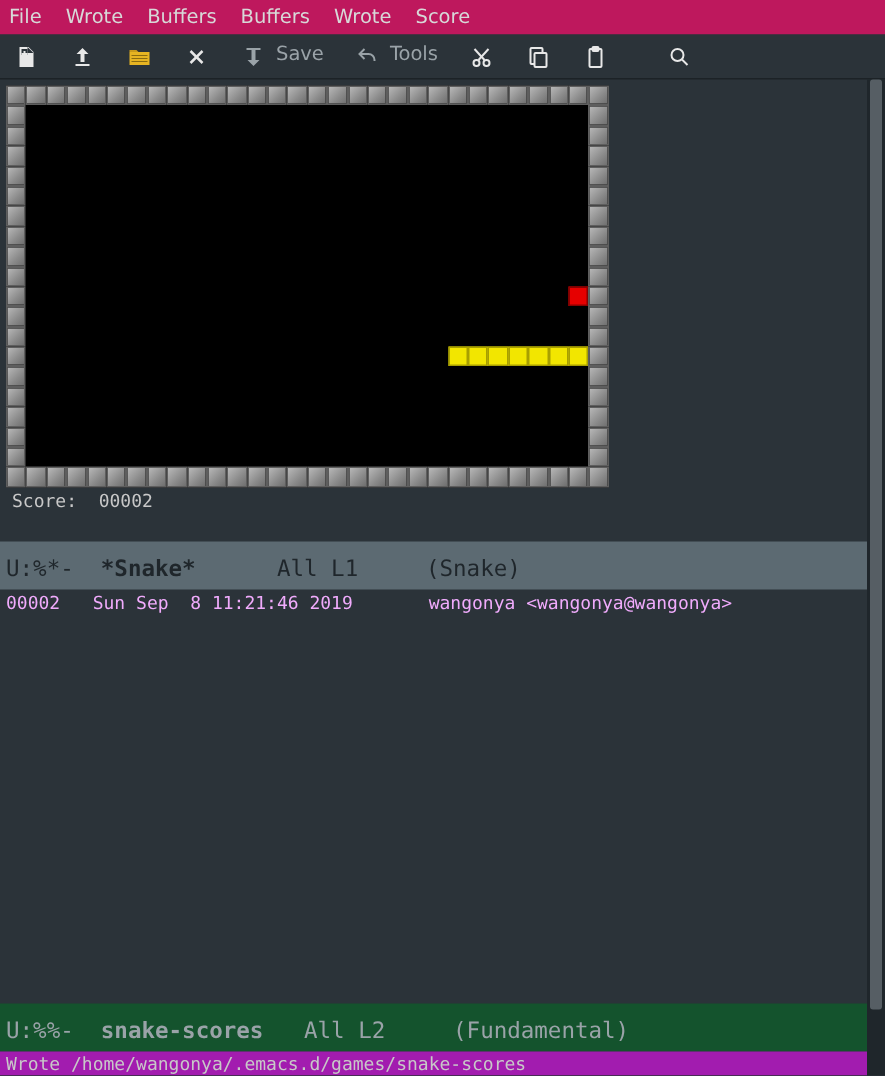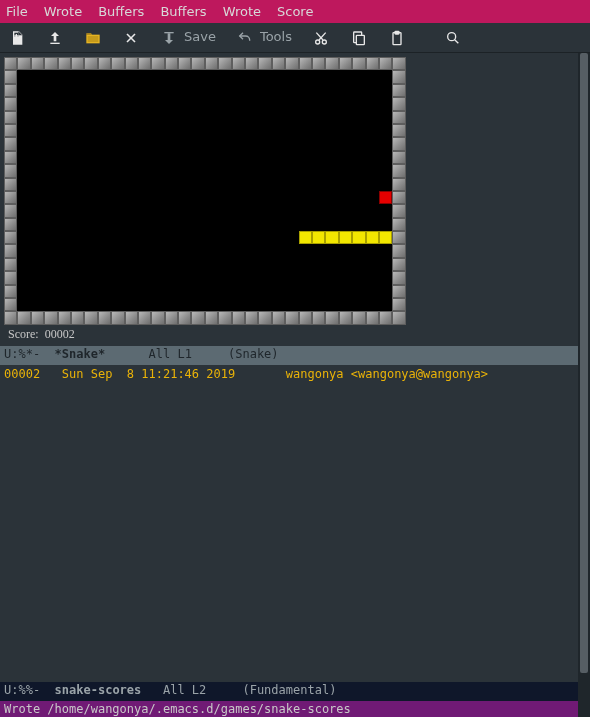--- a/index.html
+++ b/index.html
@@ -59,21 +59,21 @@
     position: relative;
   }
   .scrollbar-thumb {
     position: absolute; left: 2px; right: 2px;
     top: 0; height: 620px;
     background: #565e64;
     border-radius: 2px;
   }
 
   
-  .game-wrap { padding: 4px 4px 0 4px; font-family: Liberation Serif, serif; }
+  .game-wrap { padding: 4px 4px 16px 4px; }
   .board {
     display: grid;
     grid-template-columns: repeat(30, 13.4px);
     grid-template-rows: repeat(20, 13.4px);
     width: calc(30 * 13.4px);
     height: calc(20 * 13.4px);
     background: #000;
   }
   .cell { width: 13.4px; height: 13.4px; }
   .wall {
@@ -92,47 +92,47 @@
   .score-line {
     color: #c8c8c8;
     padding: 2px 4px 4px 4px;
     white-space: pre;
   }
 
   
   .modeline {
     background: #5c6a72;
     color: #1f262b;
-    height: 19px;
+    height: 32px;
     line-height: 17px;
-    padding: 0 4px;
+    padding: 10px 4px;
     white-space: pre;
-    font-size: 12px;
+    font-size: 15px;
   }
   .modeline .buf { font-weight: bold; }
   .modeline-inactive {
-    background: #0f172a;
+    background: #14532d;
     color: #9aa3a8;
   }
 
   
   .scores-body {
     flex: 1 1 auto;
-    color: #eab308;
+    color: #f0abfc;
     padding: 2px 4px;
     white-space: pre;
   }
 
   
   .minibuffer {
     height: 16px;
     line-height: 16px;
     padding: 0 4px;
     color: #c8c8c8;
-    background: #701a75;
+    background: #a21caf;
     white-space: pre;
   }
 </style>
 </head>
 <body>
 
 <div class="menubar">
   <span class="menu-item">File</span>
   <span class="menu-item">Wrote</span>
   <span class="menu-item">Buffers</span>

